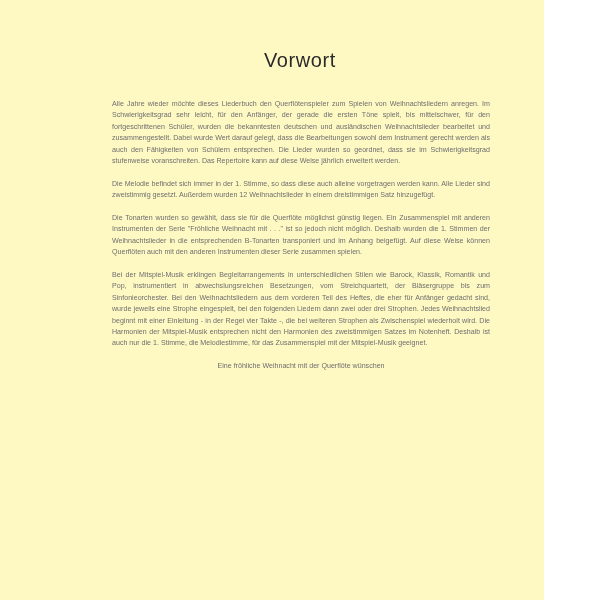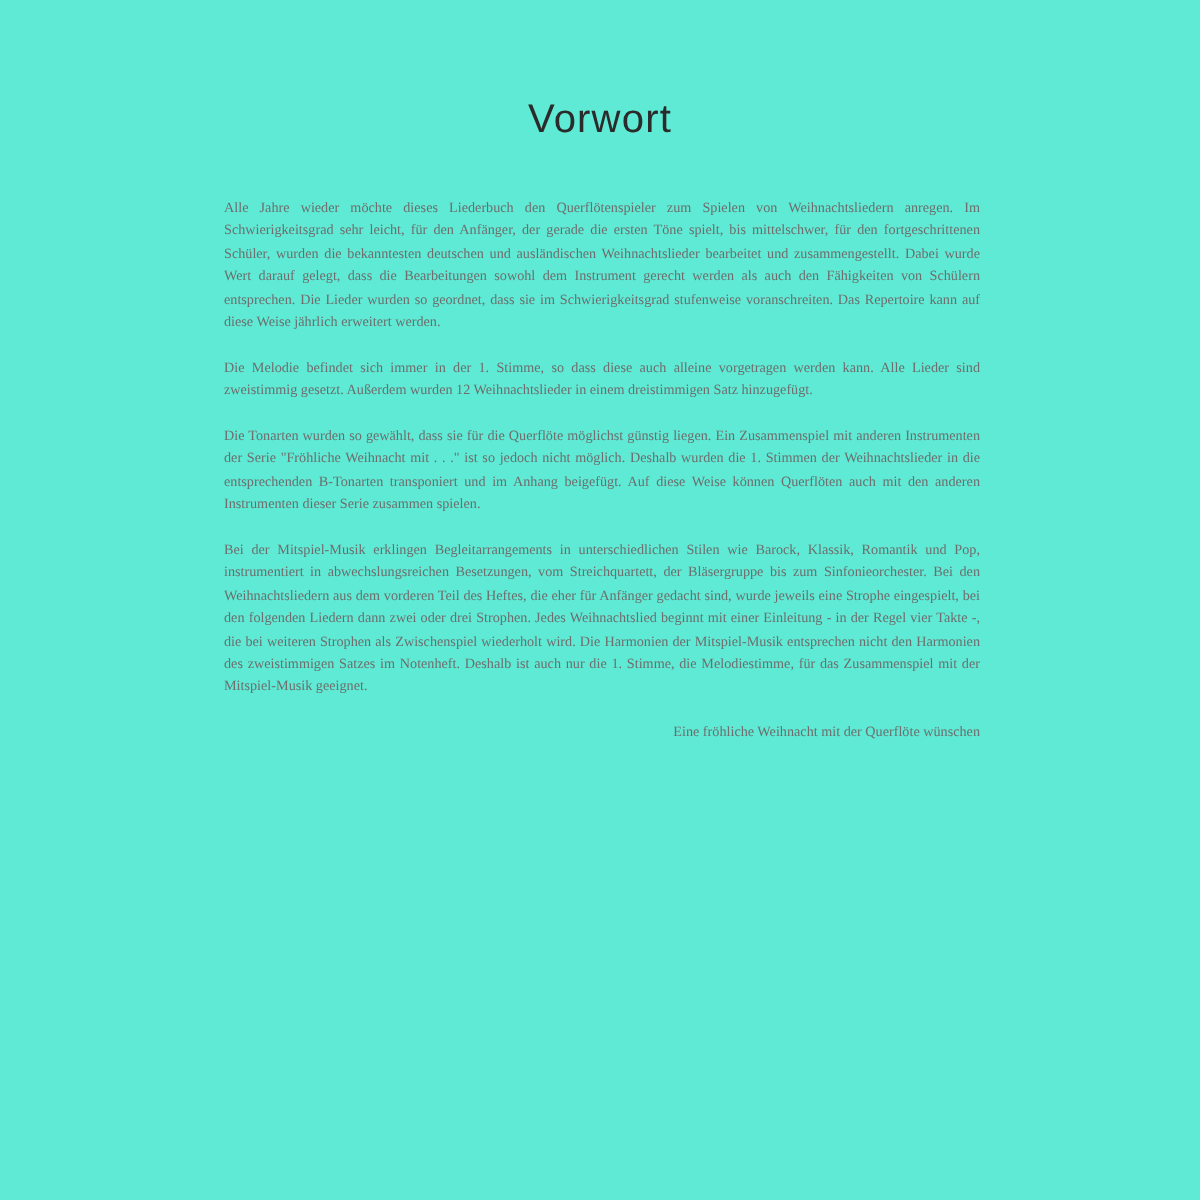--- a/index.html
+++ b/index.html
@@ -9,23 +9,23 @@
   }
   body {
     width: 600px;
     height: 600px;
     background: #ffffff;
     font-family: "Liberation Sans", sans-serif;
     overflow: hidden;
   }
   .page {
     position: relative;
-    width: 600px;
+    width: 544px;
     height: 600px;
-    background: #5eead4;
+    background: #fef9c3;
     box-sizing: border-box;
   }
   .page-title {
     position: absolute;
     top: 36px;
     left: 0;
     width: 600px;
     text-align: center;
     font-size: 20px;
     font-weight: 400;
@@ -35,35 +35,35 @@
   }
   .body-text {
     position: absolute;
     top: 99px;
     left: 112px;
     width: 378px;
     color: #6e6e6e;
     font-size: 7.1px;
     line-height: 11.4px;
     text-align: justify;
-    font-family: Liberation Serif, serif;
+    font-family: Liberation Sans, sans-serif;
     -webkit-font-smoothing: antialiased;
   }
   .para {
     margin: 0 0 11.4px 0;
     text-align: justify;
     text-justify: inter-word;
     hyphens: manual;
   }
   .para:last-of-type {
     margin-bottom: 0;
   }
   .closing {
     margin: 0;
-    text-align: right;
+    text-align: center;
   }
   .signature {
     margin: 16px 0 0 0;
     text-align: left;
     padding-left: 178px;
     color: #6e6e6e;
   }
 </style>
 </head>
 <body>

